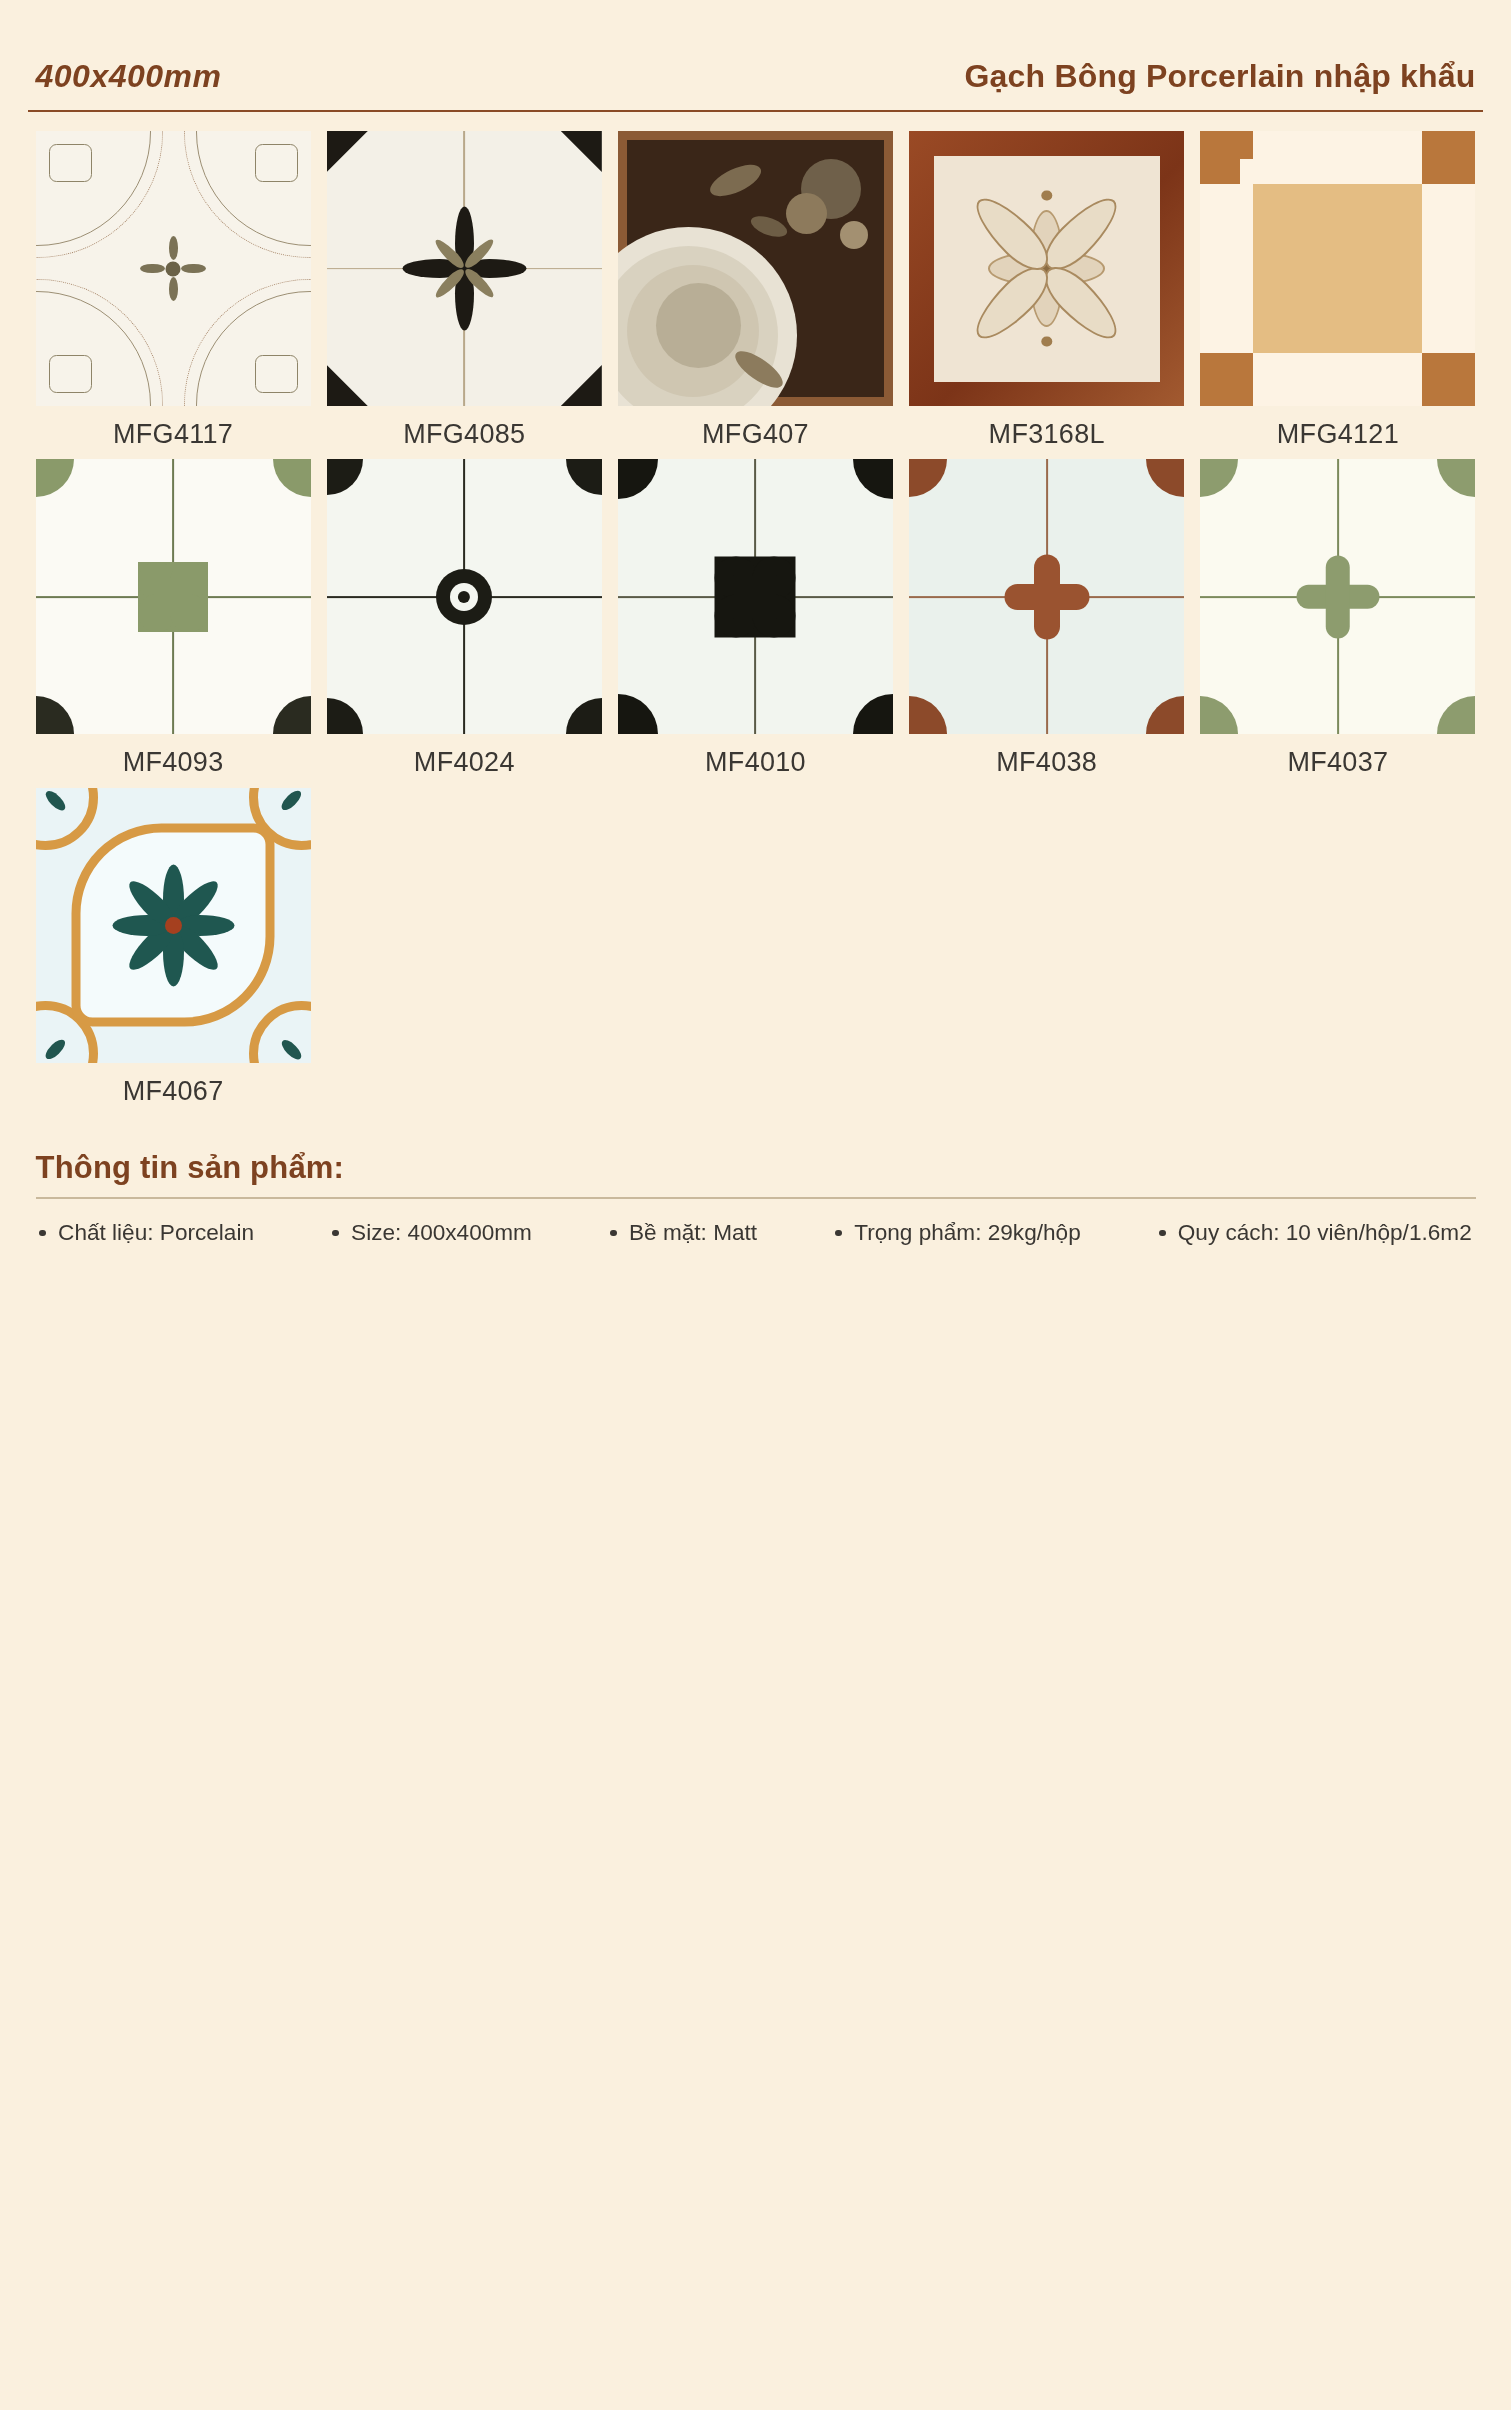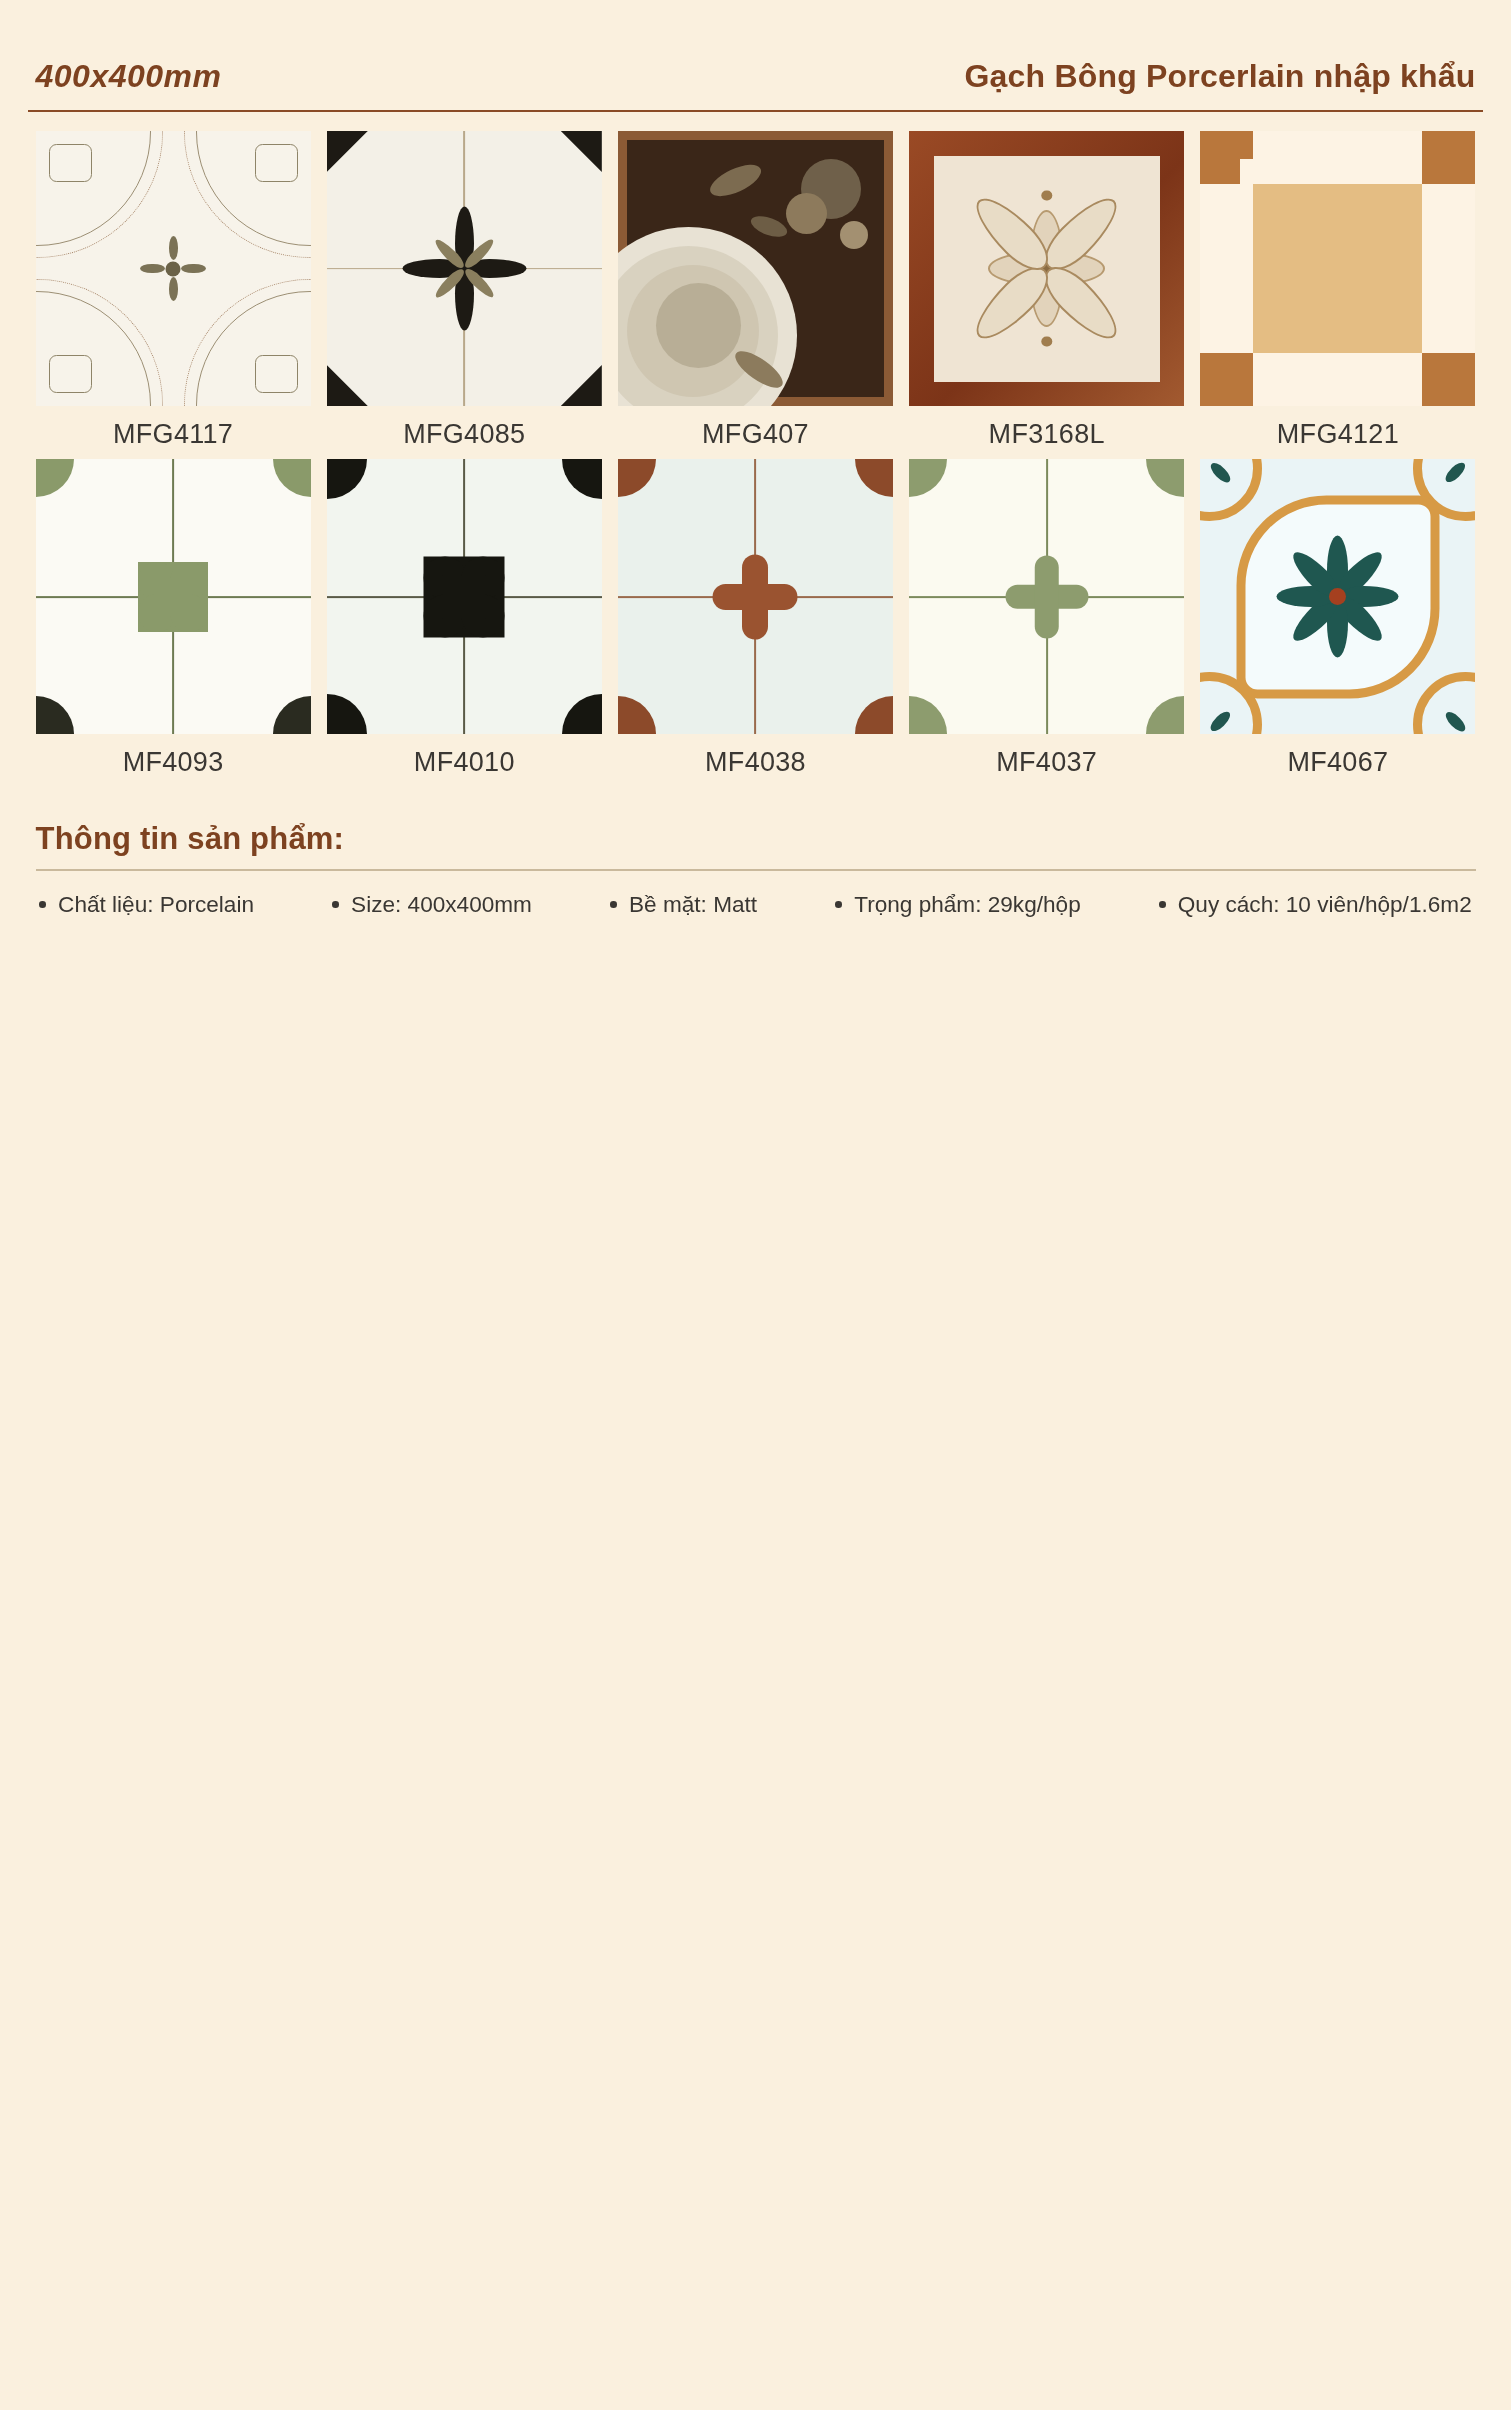--- a/index.html
+++ b/index.html
@@ -276,20 +276,34 @@
           <i style="right:0;top:0;width:38px;height:38px;"></i>
           <i style="left:0;bottom:0;width:38px;height:38px;"></i>
           <i style="right:0;bottom:0;width:38px;height:38px;"></i>
           <i style="left:16px;top:16px;width:38px;height:38px;border-radius:0;"></i>
         </div>
       </div>
       <div class="caption">MF4093</div>
     </div>
 
 
+    <div class="cell">
+      <div class="tile" style="background:#f4f6f0;">
+        <div class="corner" style="left:0;top:0;width:36px;height:36px;background:#1c1c15;border-radius:0 0 36px 0;"></div>
+        <div class="corner" style="right:0;top:0;width:36px;height:36px;background:#1c1c15;border-radius:0 0 0 36px;"></div>
+        <div class="corner" style="left:0;bottom:0;width:36px;height:36px;background:#1c1c15;border-radius:0 36px 0 0;"></div>
+        <div class="corner" style="right:0;bottom:0;width:36px;height:36px;background:#1c1c15;border-radius:36px 0 0 0;"></div>
+        <div class="cross-h" style="background:#2a2a20;"></div>
+        <div class="cross-v" style="background:#2a2a20;"></div>
+        <div class="center-abs" style="width:56px;height:56px;border-radius:50%;background:#1c1c15;"></div>
+        <div class="center-abs" style="width:28px;height:28px;border-radius:50%;background:#f4f6f0;"></div>
+        <div class="center-abs" style="width:12.2px;height:12.2px;border-radius:50%;background:#1c1c15;"></div>
+      </div>
+      <div class="caption">MF4024</div>
+    </div>
 
 
     <div class="cell">
       <div class="tile" style="background:#f2f5ef;">
         <div class="corner" style="left:0;top:0;width:40px;height:40px;background:#161610;border-radius:0 0 40px 0;"></div>
         <div class="corner" style="right:0;top:0;width:40px;height:40px;background:#161610;border-radius:0 0 0 40px;"></div>
         <div class="corner" style="left:0;bottom:0;width:40px;height:40px;background:#161610;border-radius:0 40px 0 0;"></div>
         <div class="corner" style="right:0;bottom:0;width:40px;height:40px;background:#161610;border-radius:40px 0 0 0;"></div>
         <div class="cross-h" style="background:#5a5a46;"></div>
         <div class="cross-v" style="background:#5a5a46;"></div>

